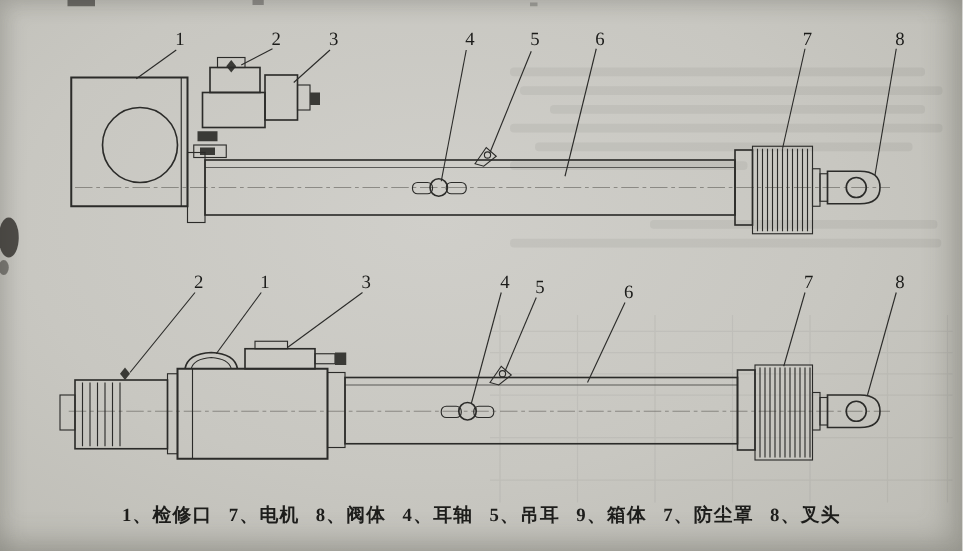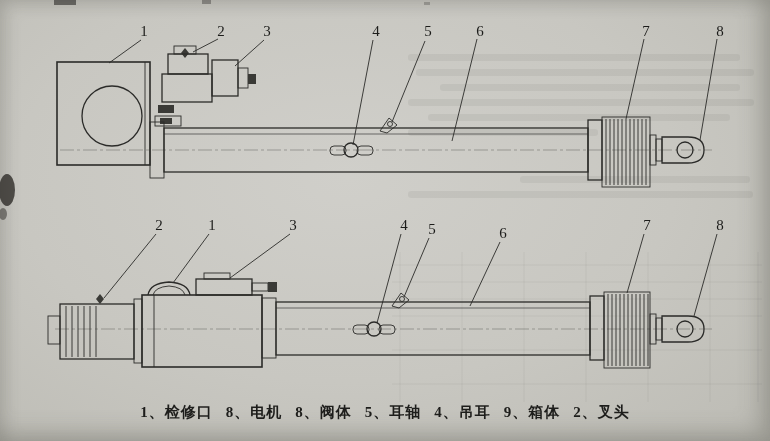--- a/index.html
+++ b/index.html
@@ -204,21 +204,22 @@
       <text class="pn" x="432" y="234">5</text>
       <text class="pn" x="503" y="238">6</text>
       <text class="pn" x="647" y="230">7</text>
       <text class="pn" x="720" y="230">8</text>
     </g>
   </g>
 </svg>
 
   <div class="caption">
     <span>1、检修口</span>
-    <span>8、电机</span>
+    <span>7、电机</span>
     <span>8、阀体</span>
-    <span>5、耳轴</span>
-    <span>4、吊耳</span>
+    <span>4、耳轴</span>
+    <span>5、吊耳</span>
     <span>9、箱体</span>
-    <span>2、叉头</span>
+    <span>7、防尘罩</span>
+    <span>8、叉头</span>
   </div>
 
 </div>
 
 </body></html>

